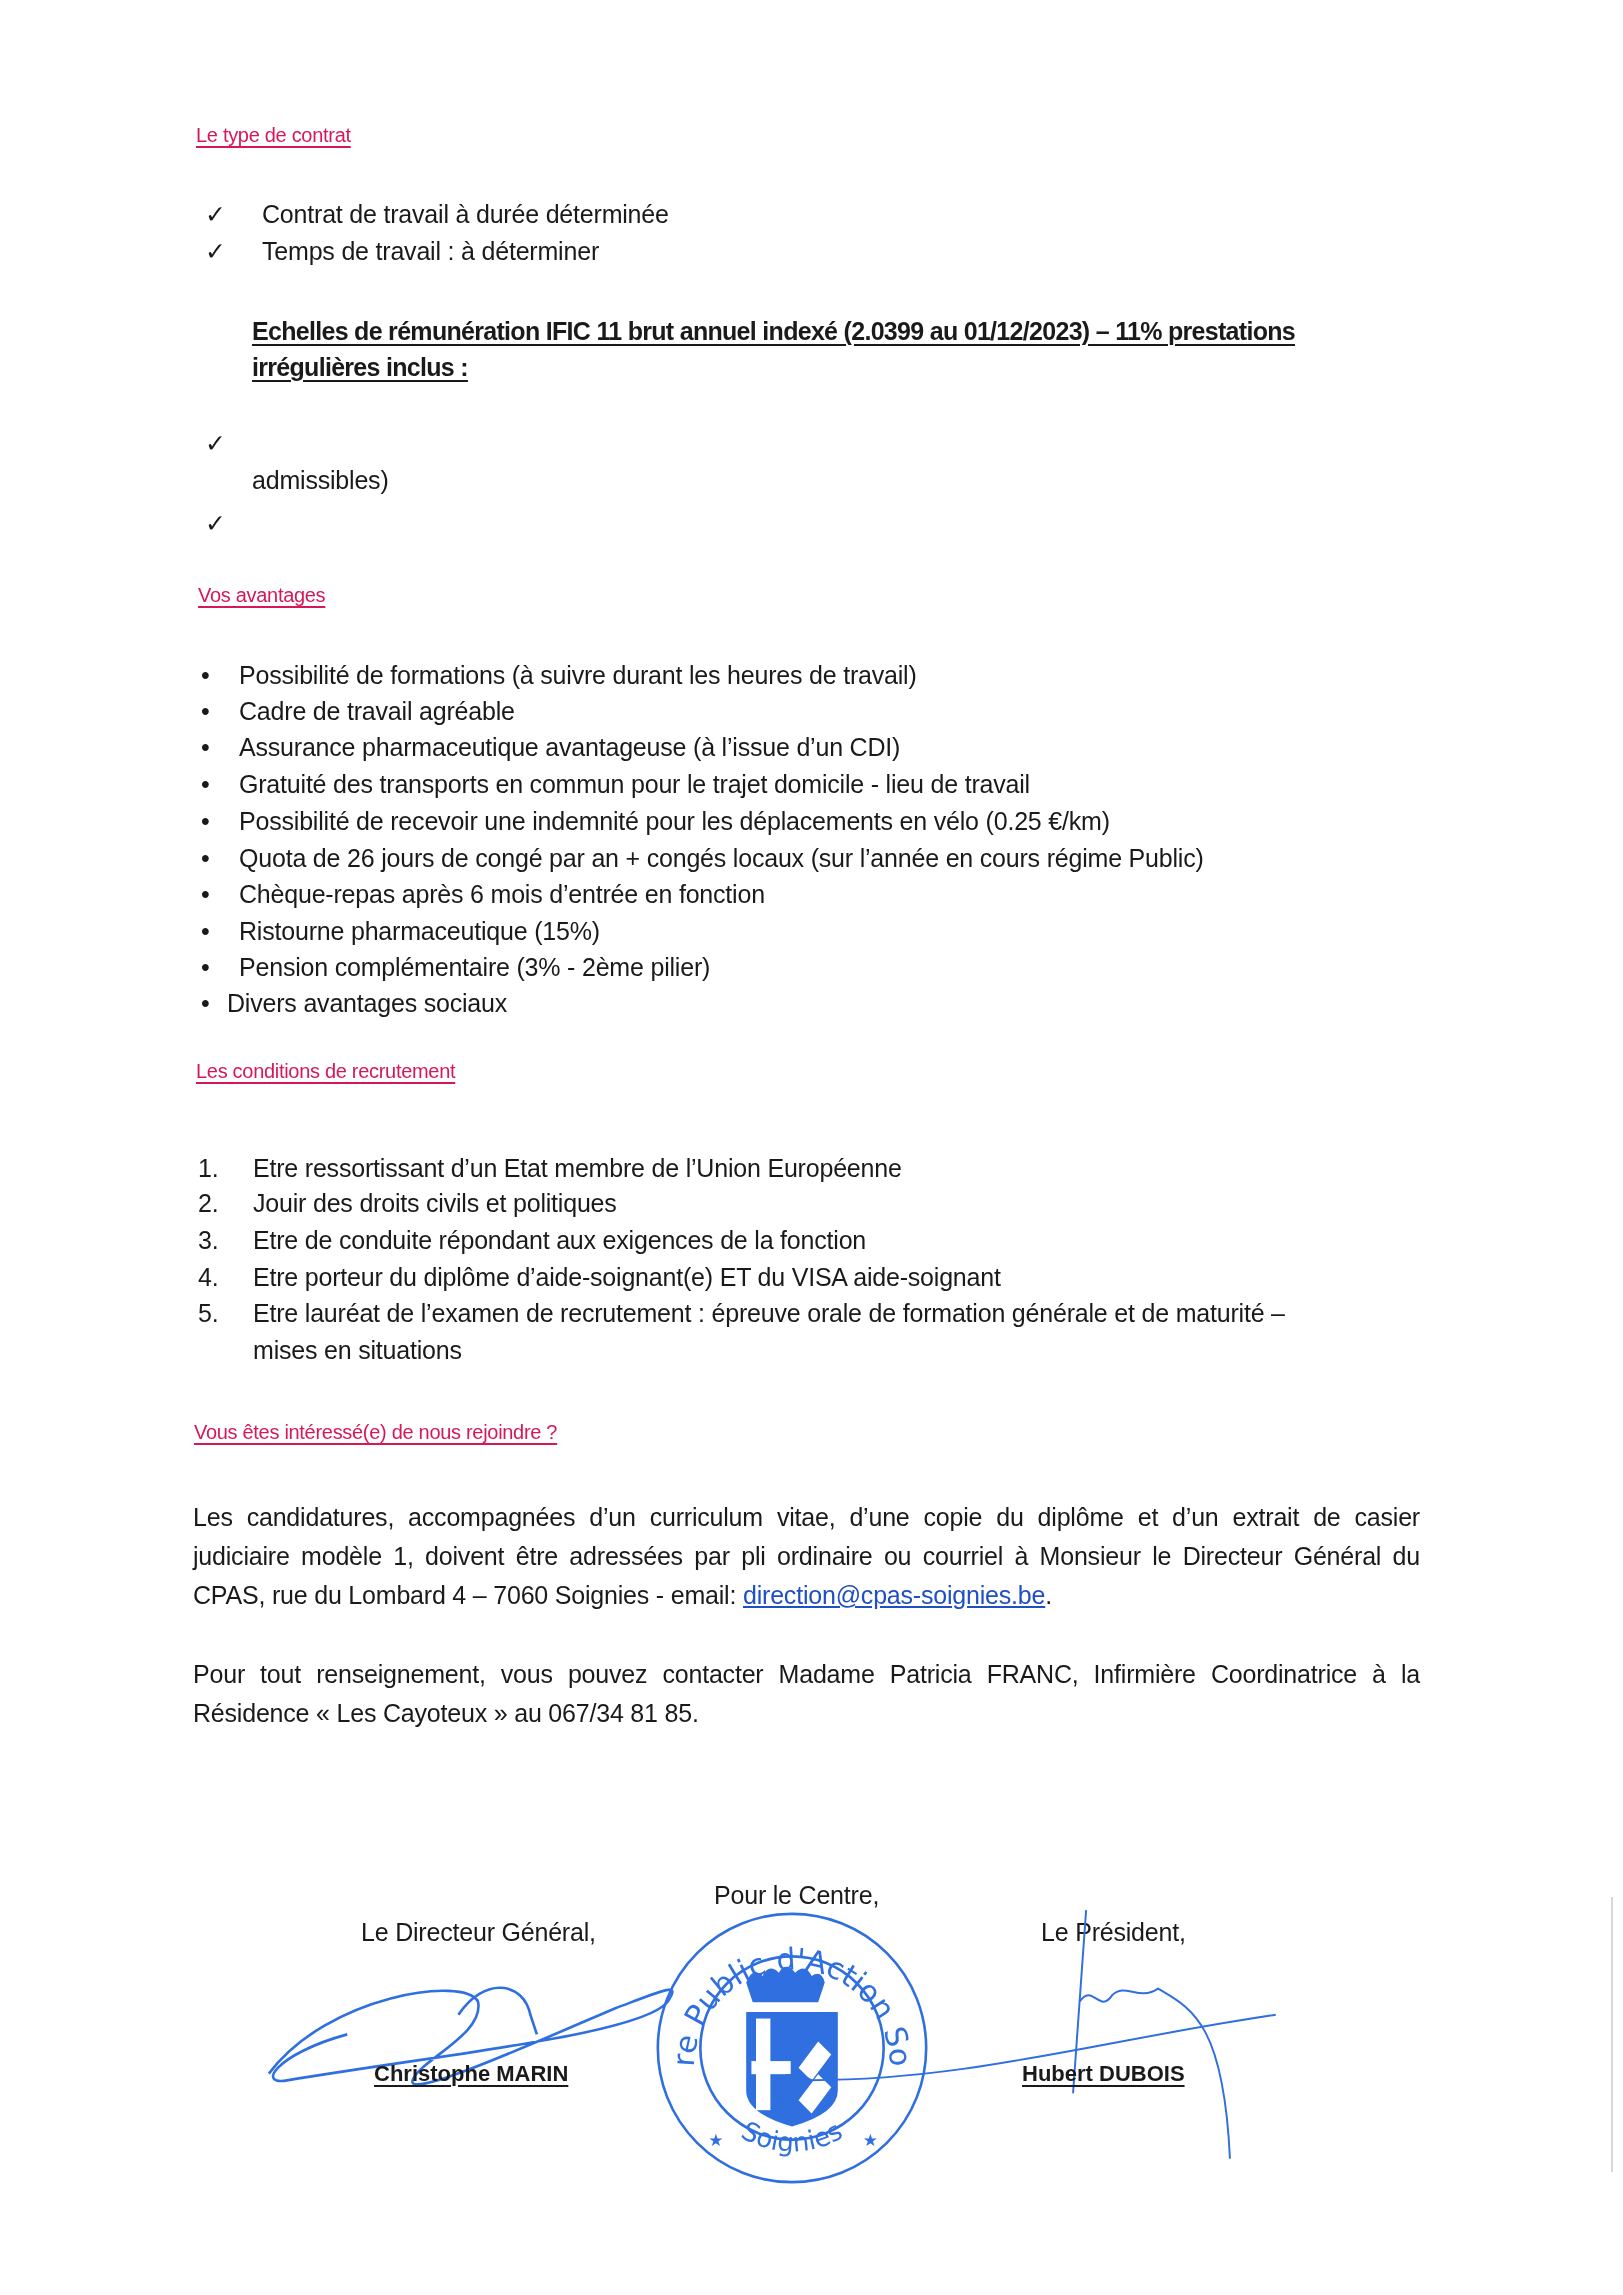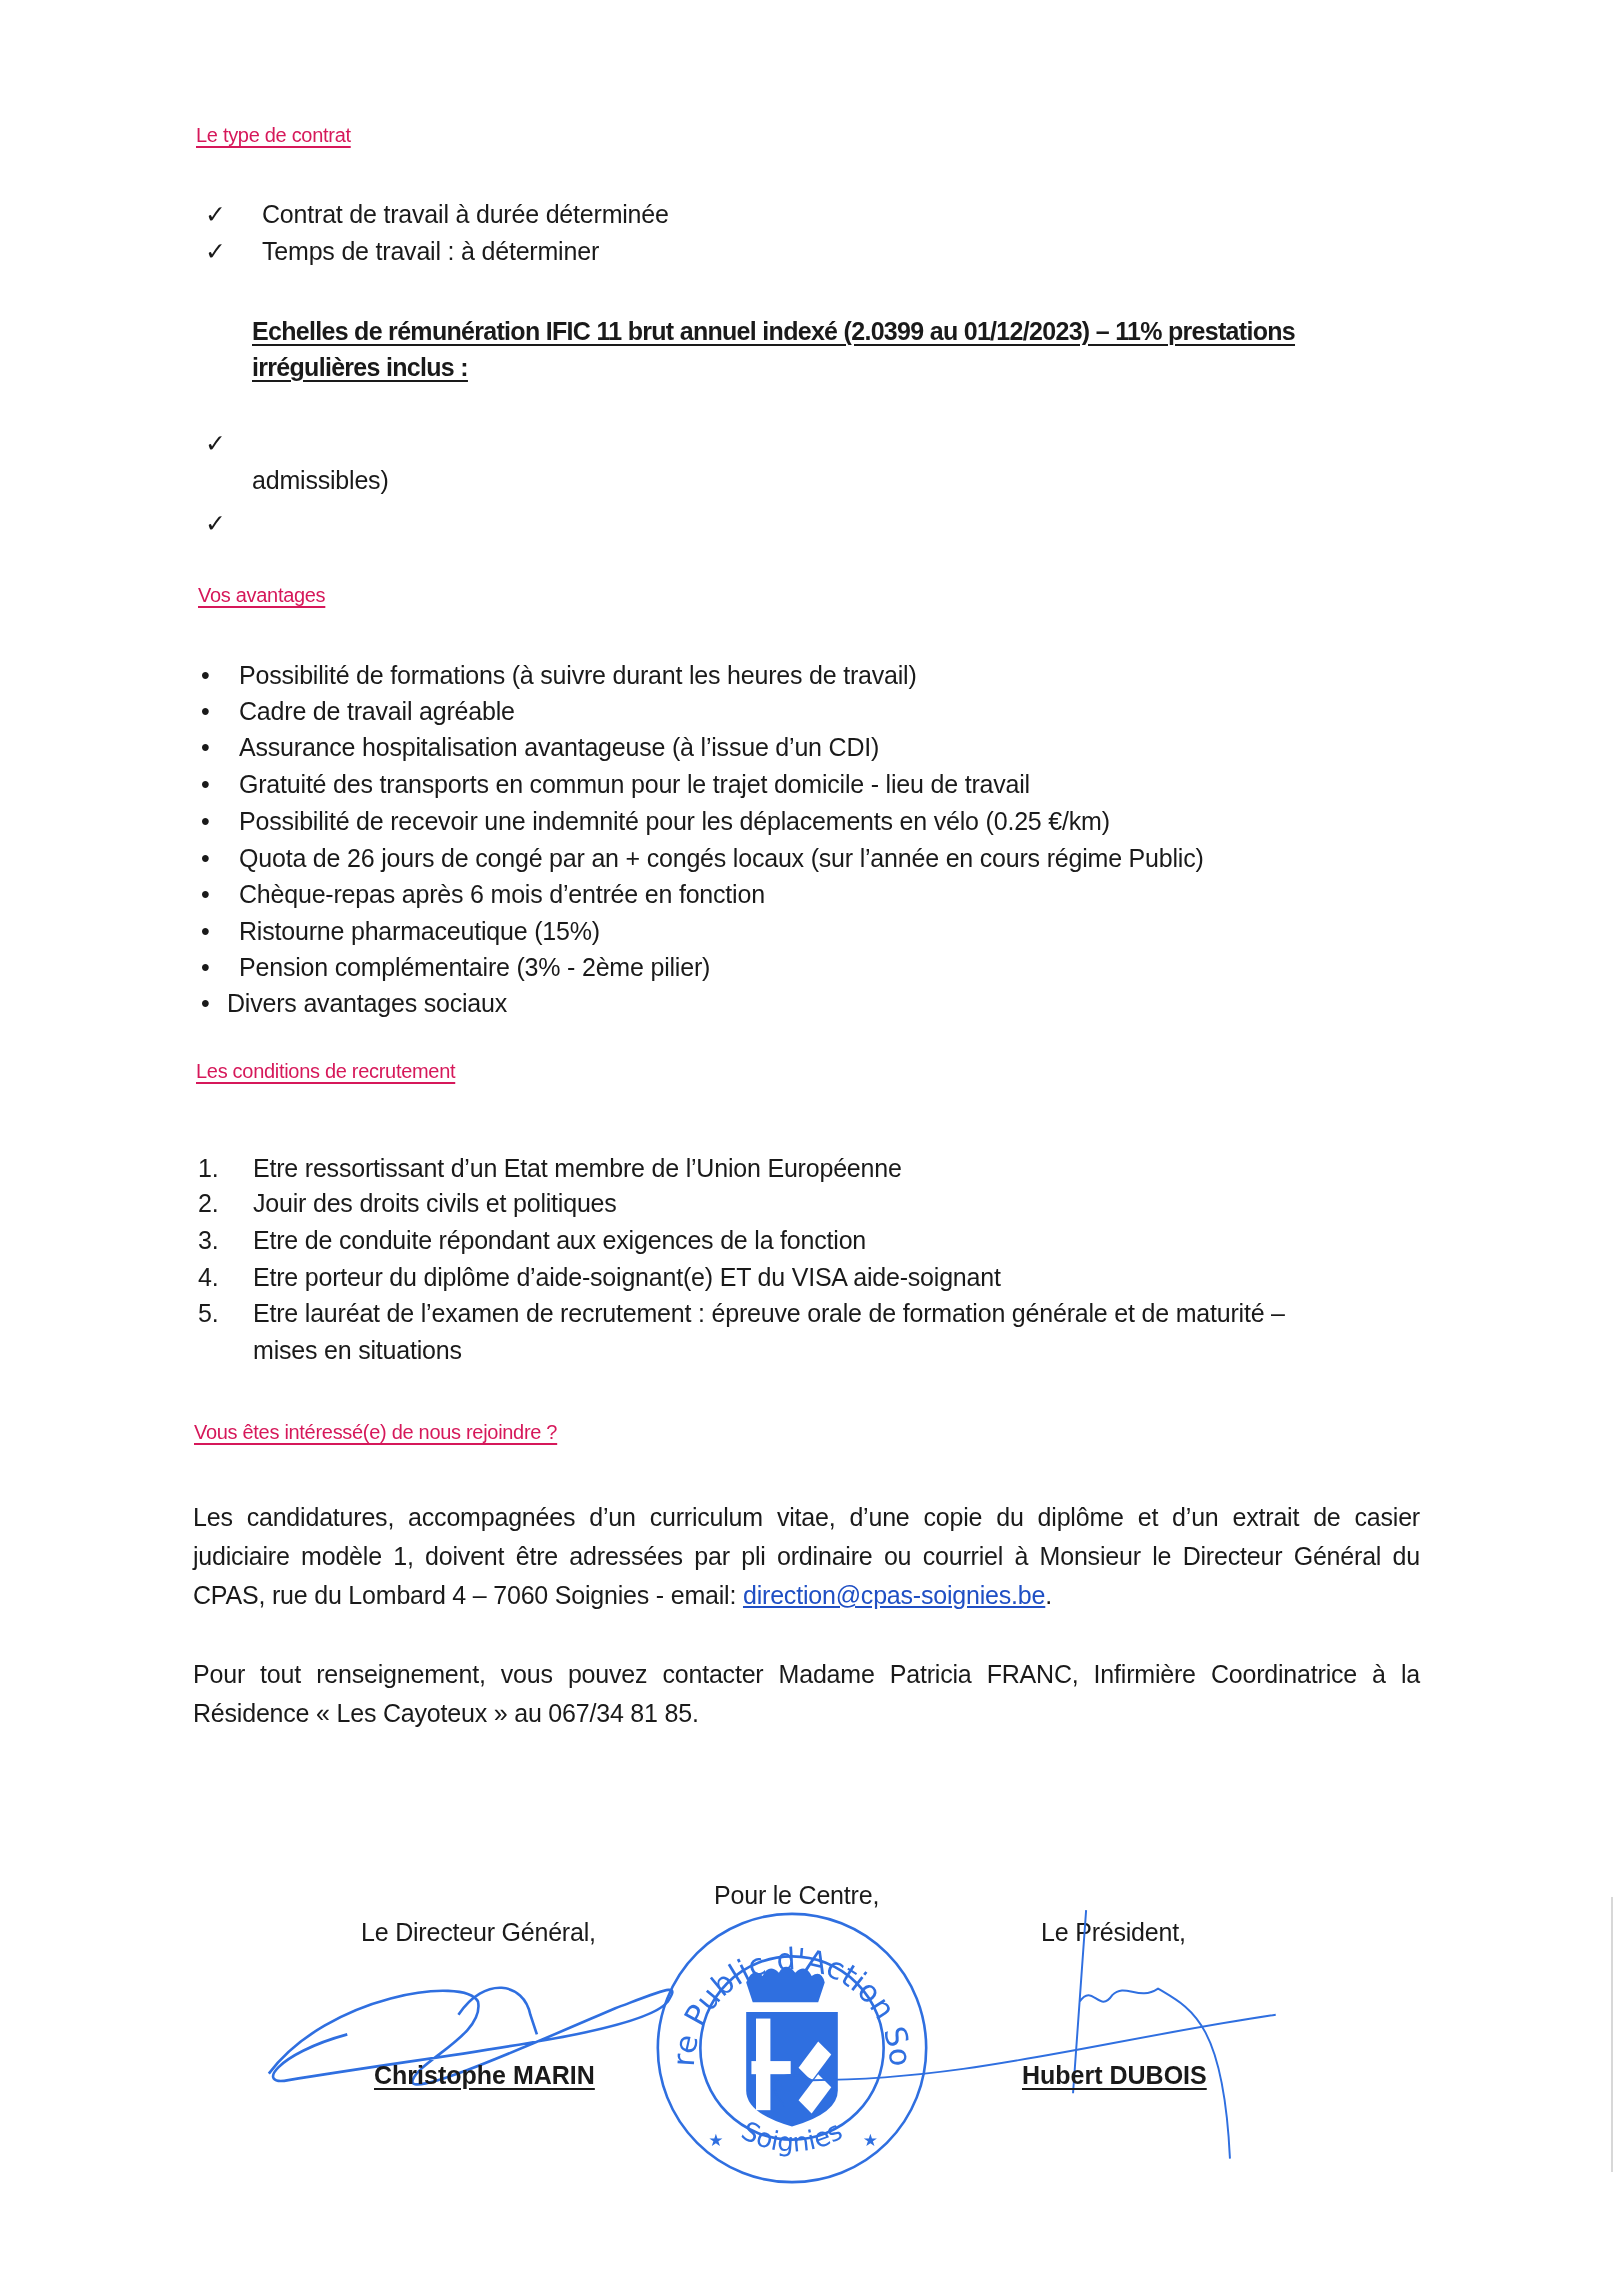--- a/index.html
+++ b/index.html
@@ -11,21 +11,21 @@
   .h { position: absolute; font-size: 20px; color: #d6185a; text-decoration: underline;
        text-decoration-thickness: 2px; text-underline-offset: 3.9px; letter-spacing: -0.3px; }
   .line { position: absolute; font-size: 25px; line-height: 37px; white-space: nowrap; letter-spacing: -0.2px; }
   .mark { position: absolute; font-size: 25px; line-height: 37px; }
   .sub { position: absolute; font-size: 25px; line-height: 37px; font-weight: bold;
          text-decoration: underline; text-decoration-thickness: 2px; text-underline-offset: 3.9px; letter-spacing: -0.7px; }
   .para { position: absolute; left: 193px; width: 1227px; font-size: 25px; line-height: 39px;
           text-align: justify; letter-spacing: -0.2px; }
   .para a { color: #1f4fc4; text-decoration: underline; }
   .sig { position: absolute; font-size: 25px; white-space: nowrap; letter-spacing: -0.2px; }
-  .signame { position: absolute; font-size: 25px; font-weight: bold; text-decoration: underline;
+  .signame { position: absolute; font-size: 22px; font-weight: bold; text-decoration: underline;
              text-decoration-thickness: 2px; text-underline-offset: 3.9px; white-space: nowrap; }
   .stamp { position: absolute; left: 648px; top: 1904px; width: 288px; height: 288px; }
   .sigdraw { position: absolute; left: 249px; top: 1884px; width: 1125px; height: 340px; pointer-events: none; }
 </style>
 </head>
 <body>
 
 <div class="page">
   <div class="scanline"></div>
 
@@ -43,21 +43,21 @@
   <span class="line" style="left:252px; top:462px;">admissibles)</span>
   <span class="mark" style="left:205px; top:505px;">✓</span>
 
   <div class="h" style="left:198px; top:584px;">Vos avantages</div>
   <div>
     <span class="mark" style="left:201px; top:657px;">•</span>
     <span class="line" style="left:239px; top:657px;">Possibilité de formations (à suivre durant les heures de travail)</span>
     <span class="mark" style="left:201px; top:693px;">•</span>
     <span class="line" style="left:239px; top:693px;">Cadre de travail agréable</span>
     <span class="mark" style="left:201px; top:729px;">•</span>
-    <span class="line" style="left:239px; top:729px;">Assurance hospitalisation avantageuse (à l’issue d’un CDI)</span>
+    <span class="line" style="left:239px; top:729px;">Assurance pharmaceutique avantageuse (à l’issue d’un CDI)</span>
     <span class="mark" style="left:201px; top:766px;">•</span>
     <span class="line" style="left:239px; top:766px;">Gratuité des transports en commun pour le trajet domicile - lieu de travail</span>
     <span class="mark" style="left:201px; top:803px;">•</span>
     <span class="line" style="left:239px; top:803px;">Possibilité de recevoir une indemnité pour les déplacements en vélo (0.25 €/km)</span>
     <span class="mark" style="left:201px; top:840px;">•</span>
     <span class="line" style="left:239px; top:840px;">Quota de 26 jours de congé par an + congés locaux (sur l’année en cours régime Public)</span>
     <span class="mark" style="left:201px; top:876px;">•</span>
     <span class="line" style="left:239px; top:876px;">Chèque-repas après 6 mois d’entrée en fonction</span>
     <span class="mark" style="left:201px; top:913px;">•</span>
     <span class="line" style="left:239px; top:913px;">Ristourne pharmaceutique (15%)</span>

